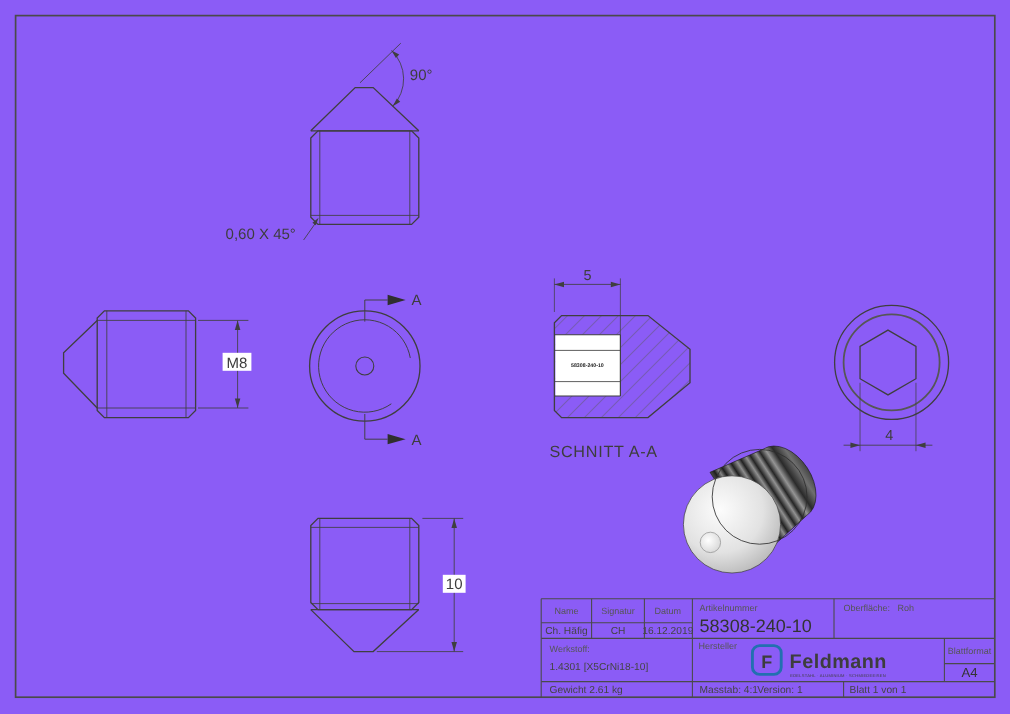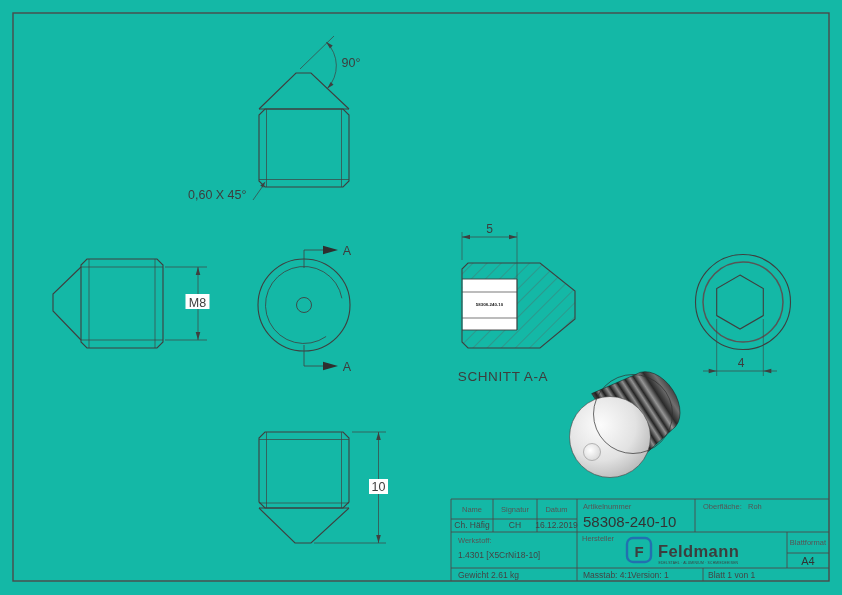--- a/index.html
+++ b/index.html
@@ -1,16 +1,16 @@
 <!DOCTYPE html>
 <html><head>
 <meta charset="utf-8">
 <style>
   html,body{margin:0;padding:0;background:#ffffff;}
-  #page{position:relative;width:842px;height:595px;background:#14b8a6;overflow:hidden;
+  #page{position:relative;width:842px;height:595px;background:#8b5cf6;overflow:hidden;
         font-family:"Liberation Sans",sans-serif;}
   svg{position:absolute;left:0;top:0;}
   svg text{font-family:"Liberation Sans",sans-serif;fill:#3d3d3d;}
   .lbl{font-size:12.5px;}
   .lbl-sm{font-size:12px;}
   .sec-title{font-size:13.5px;letter-spacing:0.6px;}
   .engrave{font-size:4.4px;font-weight:bold;fill:#1a1a1a;}
   .tb-h{font-size:7.5px;fill:#555;}
   .tb-v{font-size:8.5px;fill:#444;}
   .tb-big{font-size:15px;fill:#333;}

